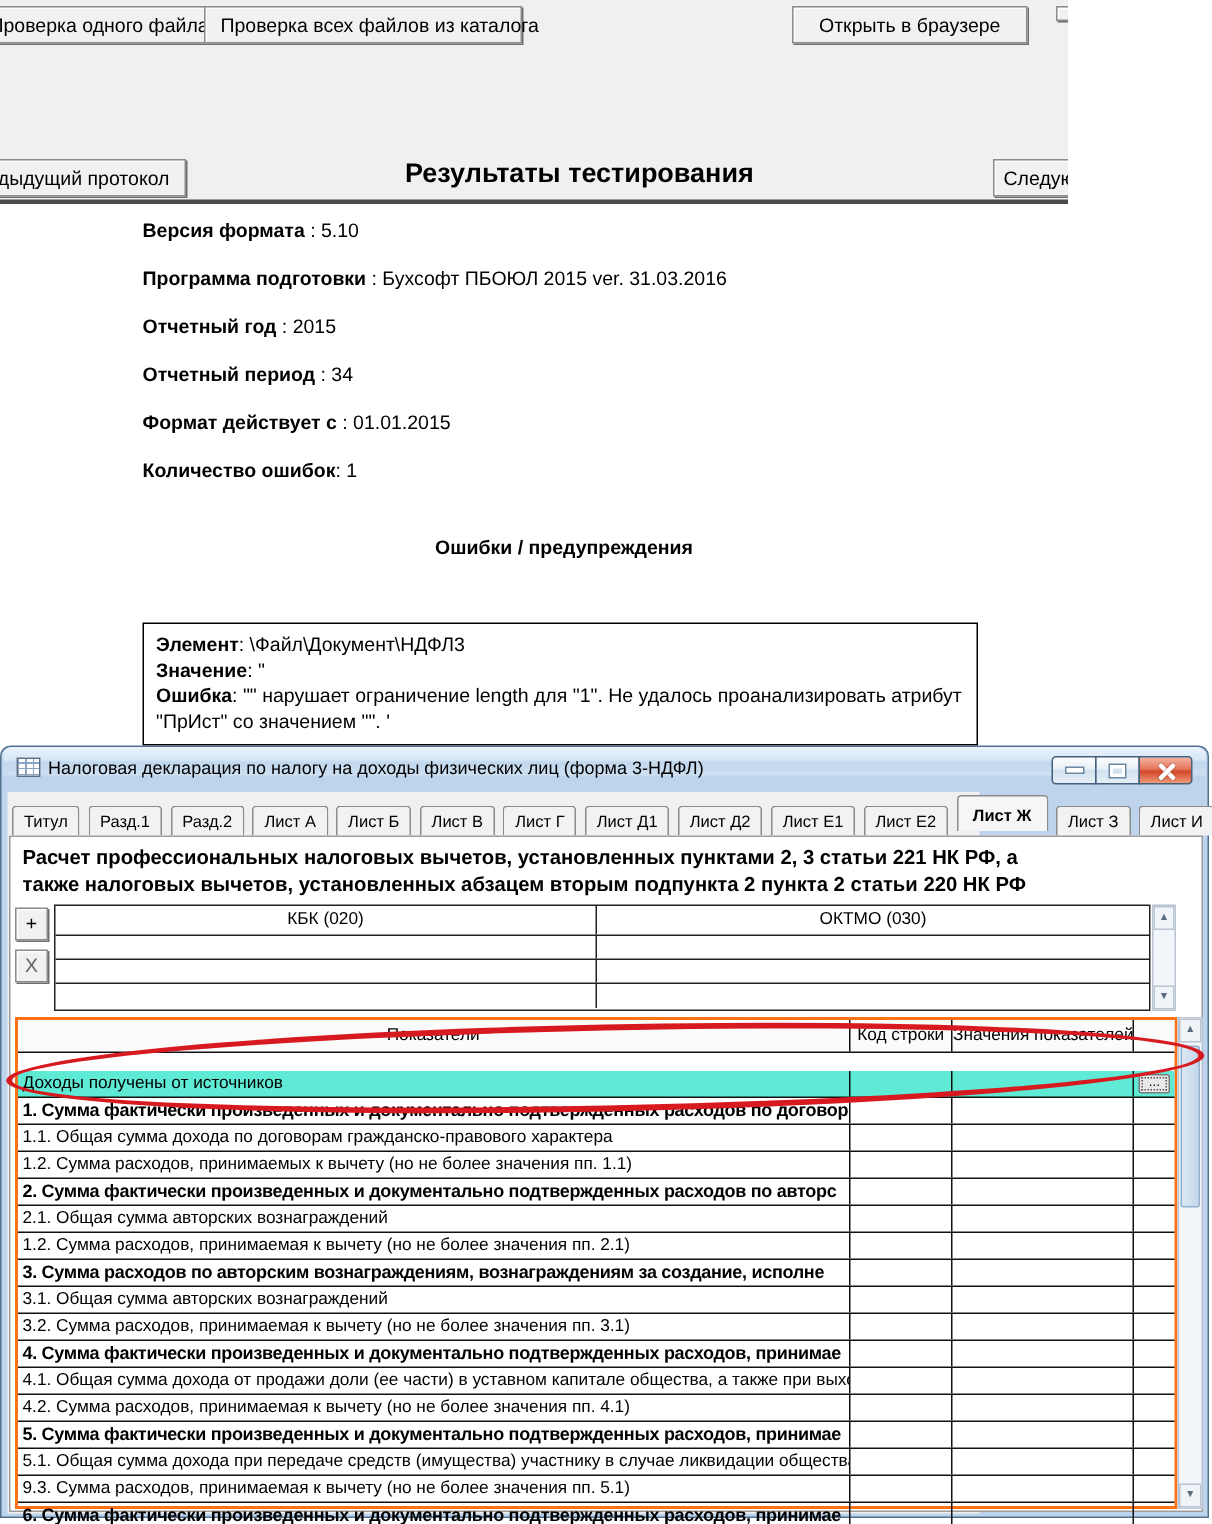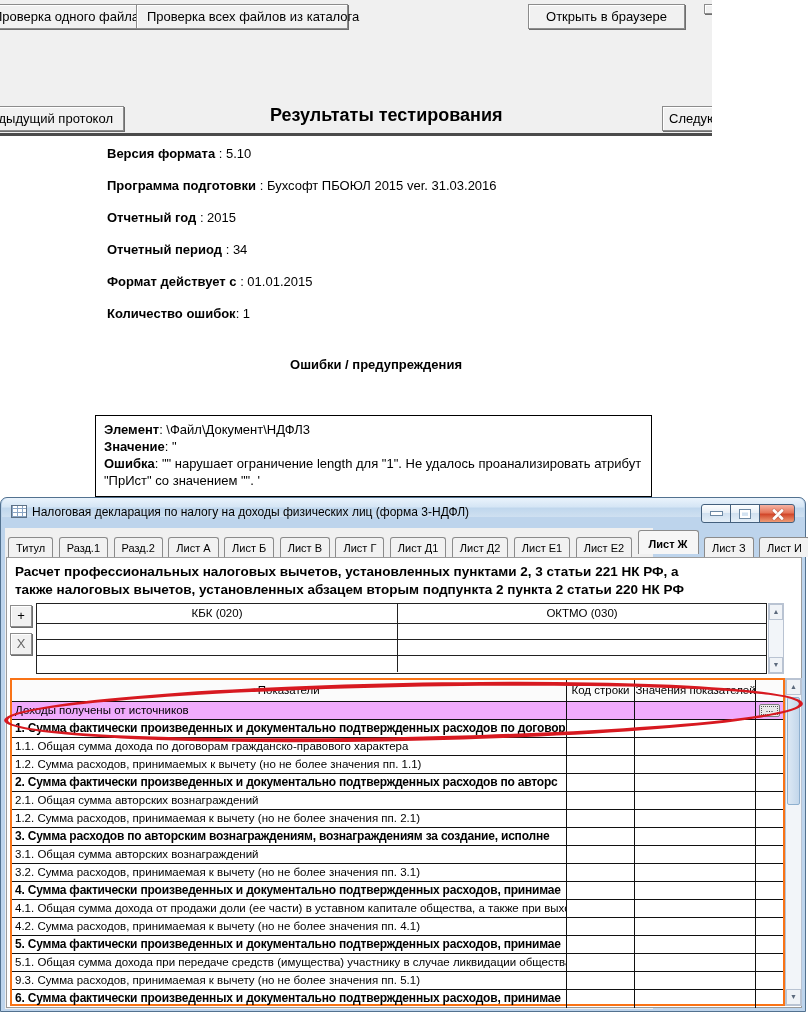--- a/index.html
+++ b/index.html
@@ -8,21 +8,21 @@
         font-family:"Liberation Sans",sans-serif;color:#000;}
 
   
   .band{position:absolute;left:0;top:0;width:712px;height:136px;background:#f0f0f0;
         border-bottom:3px solid #4b4b4b;overflow:hidden;}
   .btn{position:absolute;background:#f1f1f1;border:1px solid #8c8c8c;
        box-shadow:inset 1px 1px 0 #ffffff,1px 1px 0 #6e6e6e;
        font:13px "Liberation Sans",sans-serif;text-align:center;
        padding:4px 10px;white-space:nowrap;cursor:default;}
   .band-title{position:absolute;left:258px;top:105px;font-size:18px;font-weight:bold;margin-left:12px;}
-  .meta{position:absolute;left:95px;top:146px;font-size:13px;margin-left:12px;}
+  .meta{position:absolute;left:95px;top:146px;font-size:13px;}
   .meta div{margin-bottom:17px;white-space:nowrap;}
   .err-head{position:absolute;left:0;top:357px;width:752px;text-align:center;
             font-size:13px;font-weight:bold;}
   .err-box{position:absolute;left:95px;top:415px;width:557px;height:82px;
            border:1px solid #000;background:#fff;padding:5px 8px;
            font-size:13px;line-height:17px;}
 
   
   .win{position:absolute;left:0;top:497px;width:806px;height:515px;
        background:#bdd4ec;border:1px solid #52718f;border-radius:7px 7px 0 0;}
@@ -83,21 +83,21 @@
   .mtable{position:absolute;left:3px;top:120px;width:775px;height:328px;border:2px solid #f97316;
           background:#fff;}
   .trow{display:flex;height:18px;border-bottom:1px solid #111;}
   .trow.head{height:22px;border-bottom:1px solid #111;background:#fbfbfb;}
   .trow:last-child{border-bottom:none;}
   .cell{height:100%;overflow:hidden;white-space:nowrap;font-size:11.5px;line-height:17px;
         padding-left:3px;border-right:1px solid #111;}
   .c1{width:556px;} .c2{width:69px;} .c3{width:121px;} .c4{width:27px;border-right:none;padding:0;}
   .head .cell{text-align:center;padding-left:0;line-height:21px;}
   .trow.boldrow .c1{font-weight:bold;font-size:12px;letter-spacing:-0.2px;}
-  .trow.sel{background:#f0abfc;}
+  .trow.sel{background:#5eead4;margin-top:12px;}
   .dots{display:block;margin:2px auto 0;width:21px;height:13px;background:#e9e9e9;
         border:1px solid #7b7b7b;border-radius:2px;font-size:9px;line-height:9px;
         text-align:center;outline:1px dotted #555;outline-offset:-3px;}
 
   .ellipse{position:absolute;left:4px;top:683px;width:799px;height:58px;
            border:4px solid #d71920;border-radius:50%;transform:rotate(-1.2deg);
            z-index:40;pointer-events:none;}
 </style>
 </head>
 <body>

